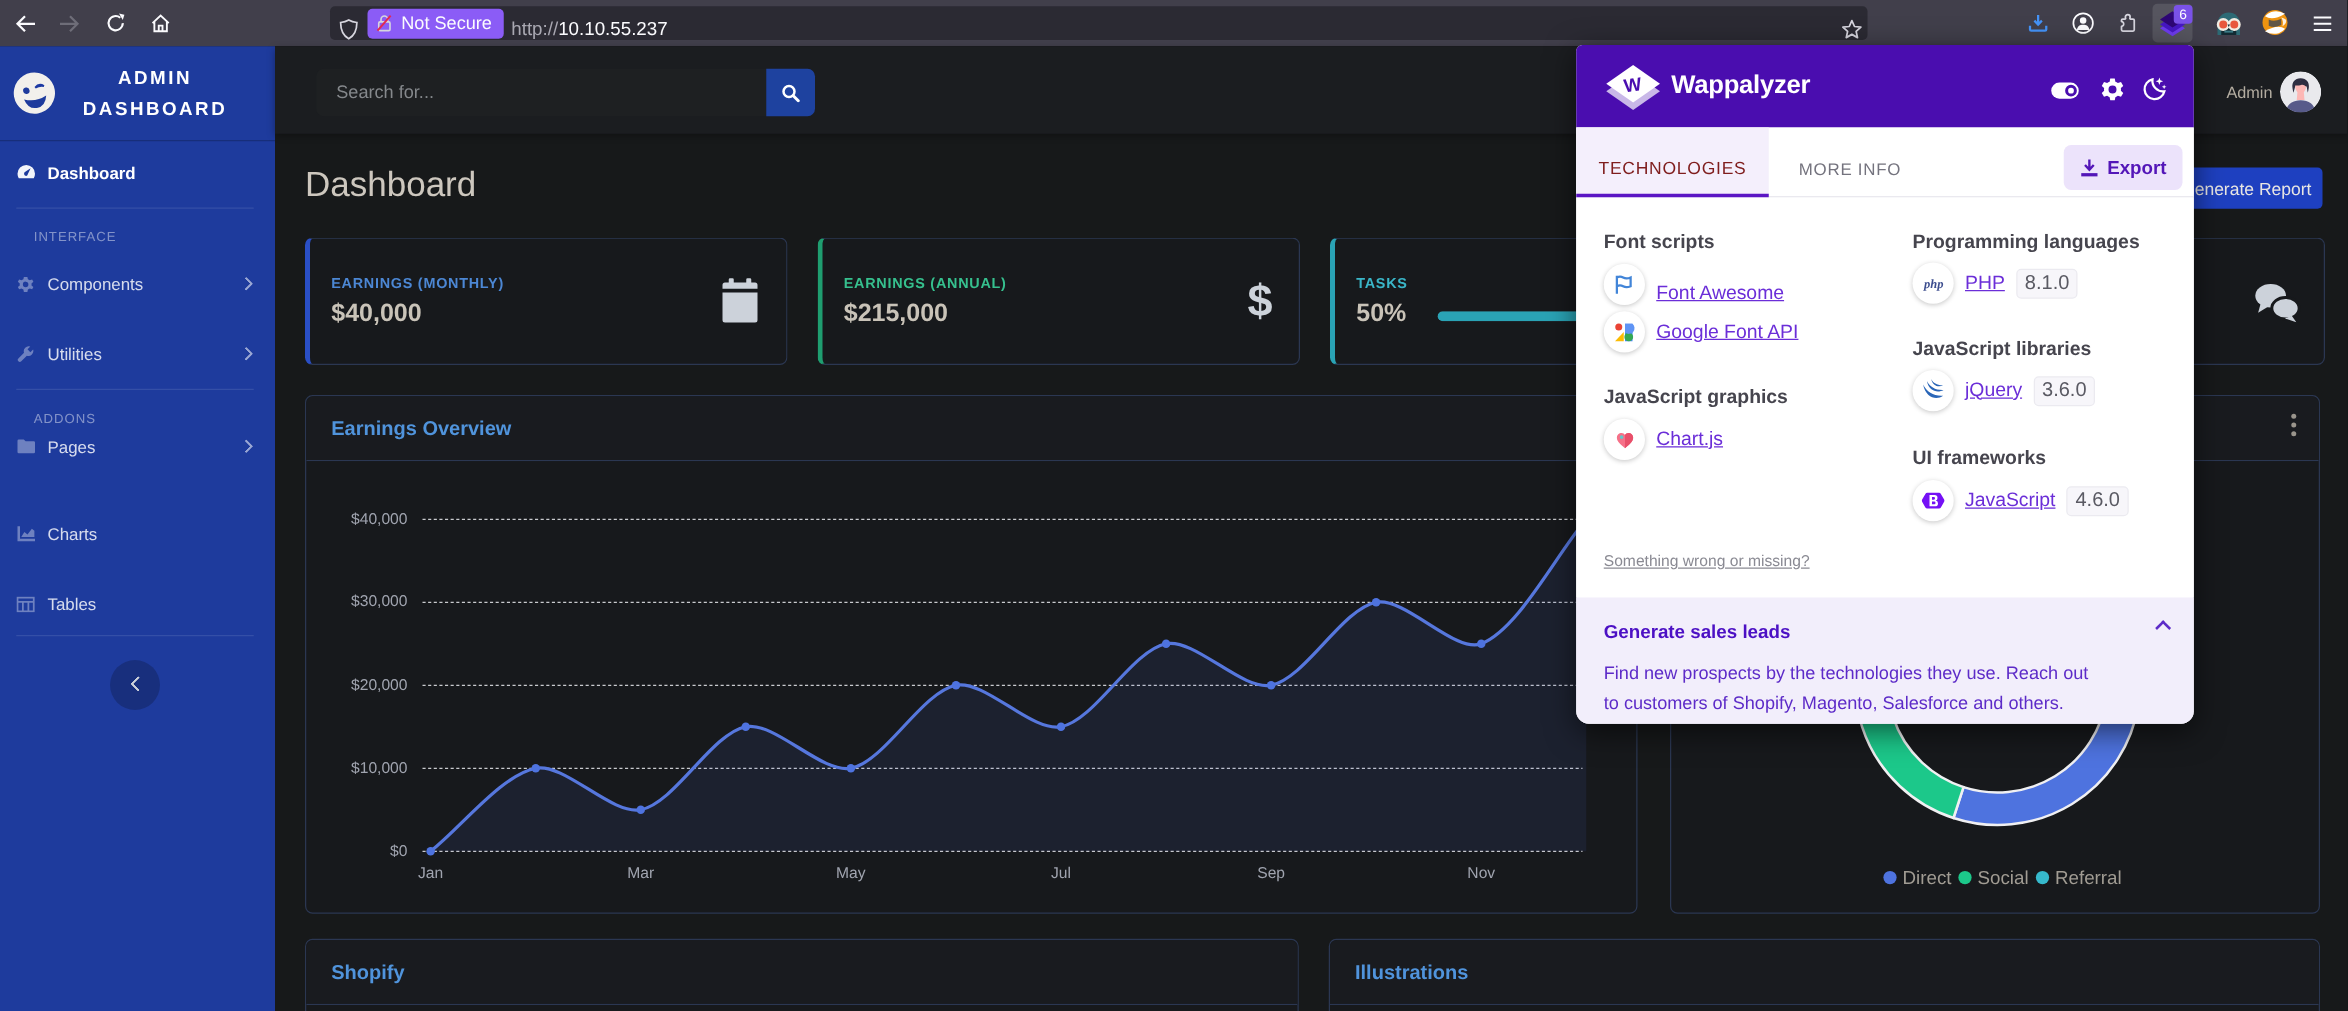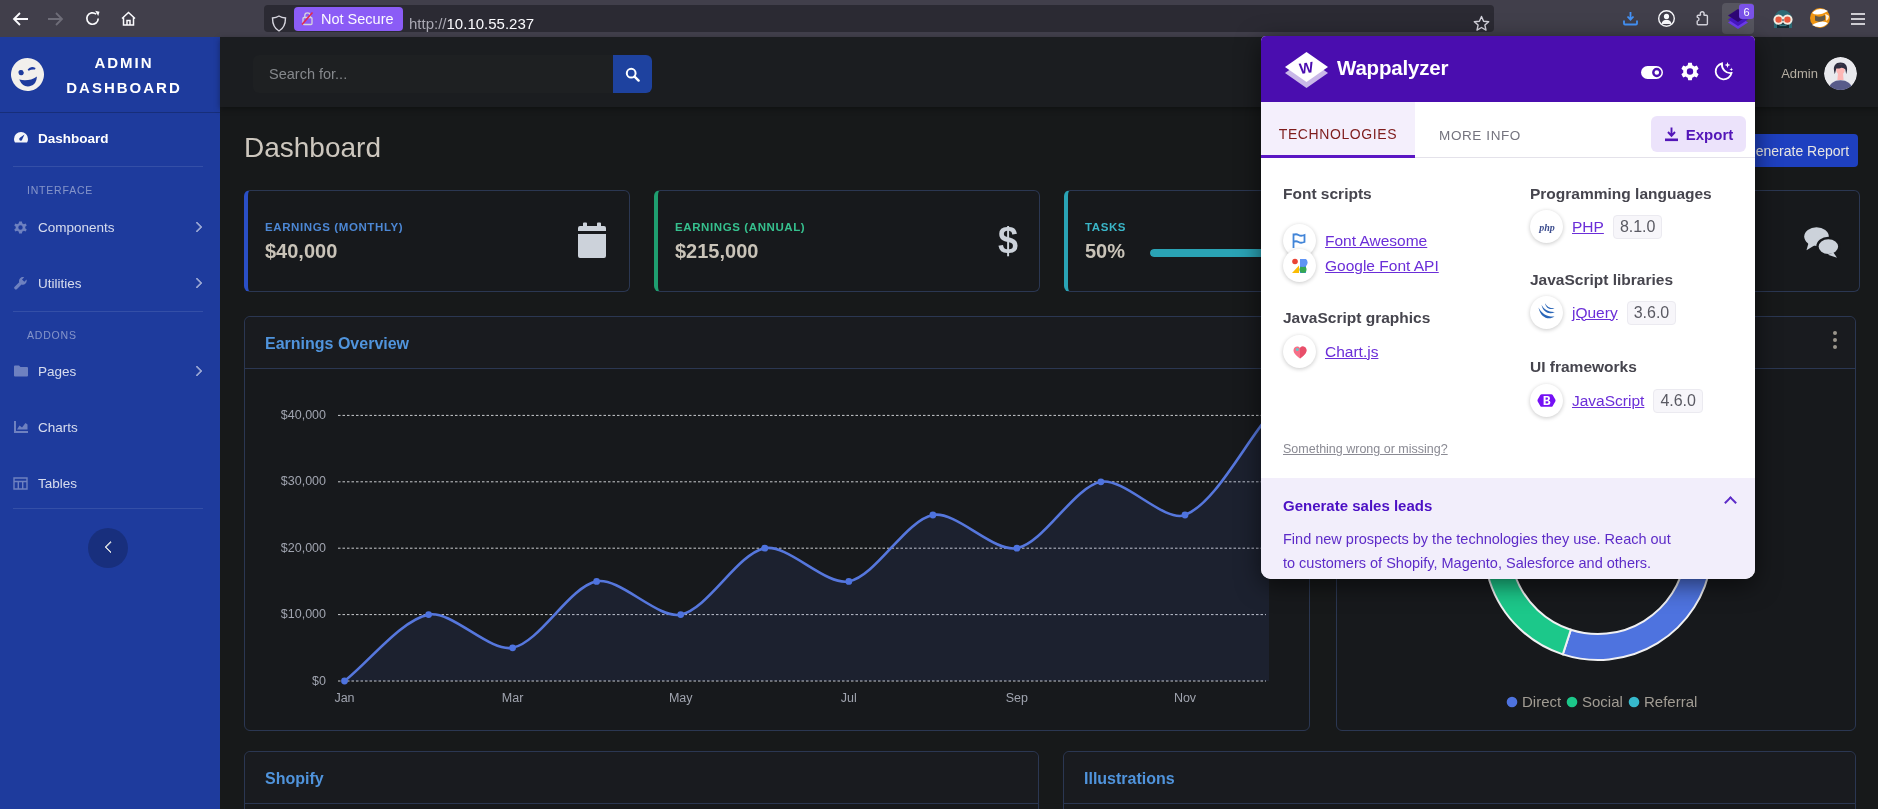--- a/index.html
+++ b/index.html
@@ -207,21 +207,21 @@
       <span class="ic">
           <svg width="15" height="15" viewBox="0 0 15 15">
             <path d="M13.5 3.5 A4 4 0 0 1 8.5 8.5 L4 13 A1.6 1.6 0 0 1 1.7 10.7 L6.2 6.2 A4 4 0 0 1 11.2 1.2 L9 3.4 L11.3 5.7 L13.5 3.5 Z" fill="#fff" opacity="0.65"></path>
           </svg>
         </span>
       Utilities
       <span class="chev"></span>
     </div>
     <div class="sdivider" style="top:274px;"></div>
     <div class="shead" style="top:292px;">ADDONS</div>
-    <div class="sitem" style="top:314px;text-align:center;">
+    <div class="sitem" style="top:300px;text-align:center;">
       <span class="ic">
           <svg width="16" height="14" viewBox="0 0 16 14">
             <path d="M1 2.5 Q1 1.5 2 1.5 L6 1.5 L7.5 3 L14 3 Q15 3 15 4 L15 11.5 Q15 12.5 14 12.5 L2 12.5 Q1 12.5 1 11.5 Z" fill="#fff" opacity="0.65"></path>
           </svg>
         </span>
       Pages
       <span class="chev"></span>
     </div>
     <div class="sitem" style="top:370px;">
       <span class="ic">
@@ -416,21 +416,21 @@
       <div id="exportbtn">
         <svg width="15" height="15" viewBox="0 0 15 15">
             <path d="M7.5 0.5 L7.5 8 M4 5 L7.5 8.8 L11 5" stroke="#5316b8" stroke-width="1.9" fill="none"></path>
             <rect x="1" y="11.5" width="13" height="2.6" fill="#5316b8"></rect>
           </svg>
         Export
       </div>
     </div>
     <div id="wappbody">
       <div class="wsec" style="left:22px;top:27px;">Font scripts</div>
-      <div class="witem" style="left:22px;top:66px;">
+      <div class="witem" style="left:22px;top:53px;align-items:flex-end;">
         <span class="wcirc">
             <svg width="17" height="17" viewBox="0 0 17 17">
               <path d="M2.5 1.5 L2.5 16 M2.5 3 Q5 1.5 7.5 3 Q10 4.5 13.5 3 L13.5 10 Q10 11.5 7.5 10 Q5 8.5 2.5 10" stroke="#4285d8" stroke-width="1.8" fill="none"></path>
             </svg>
           </span>
         <span class="wlink">Font Awesome</span>
       </div>
       <div class="witem" style="left:22px;top:91px;">
         <span class="wcirc">
             <svg width="18" height="18" viewBox="0 0 18 18">

